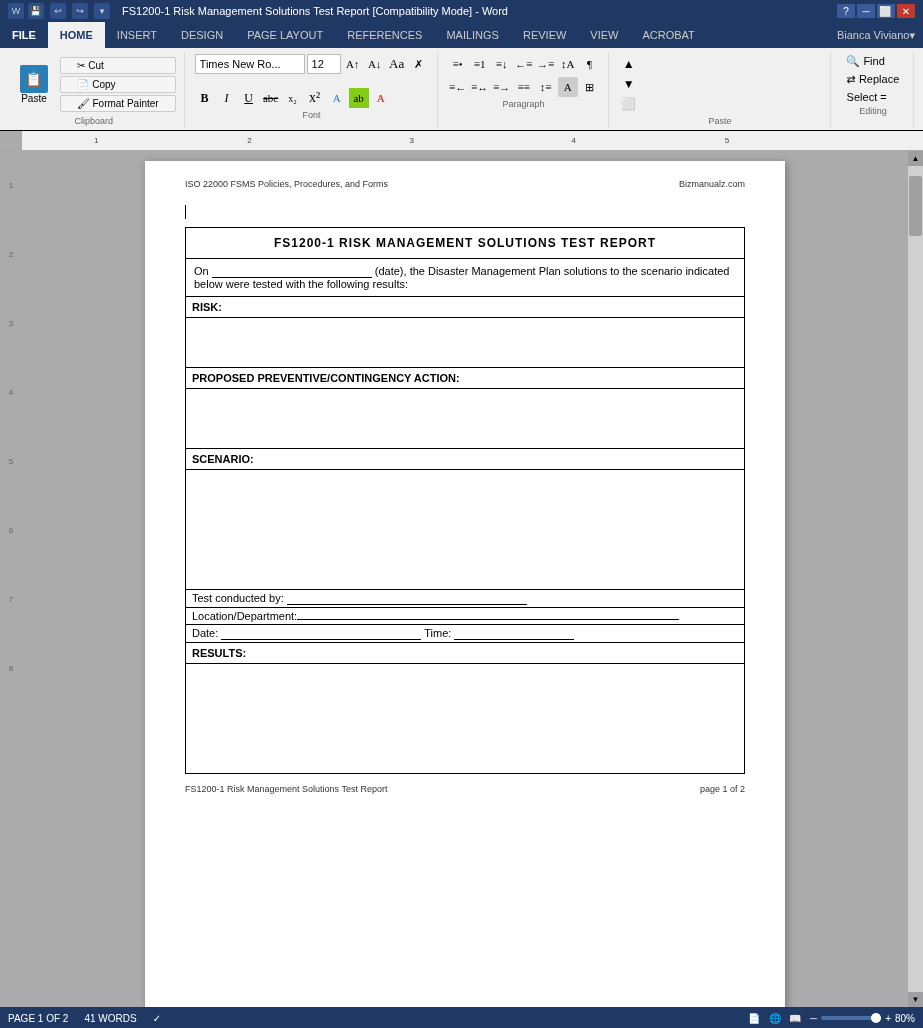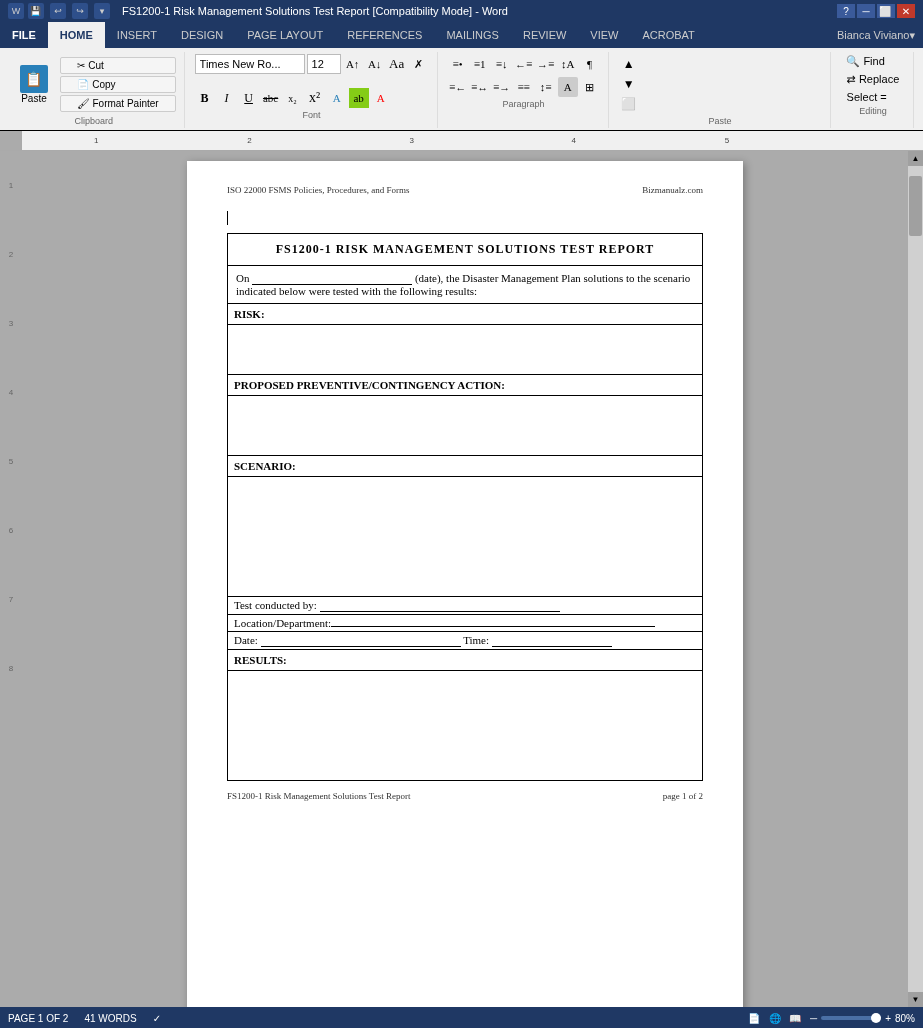--- a/index.html
+++ b/index.html
@@ -70,21 +70,21 @@
     
     .doc-area { display: flex; height: calc(1028px - 22px - 108px - 20px - 22px); }
     .left-ruler { width: 22px; background: #ababab; position: relative; }
     .doc-scroll { flex: 1; overflow: hidden; background: #ababab; padding: 10px 20px; }
     .right-scroll { width: 15px; background: #c8c8c8; display: flex; flex-direction: column; align-items: center; }
     .scroll-btn { width: 15px; height: 15px; background: #a0a0a0; display: flex; align-items: center; justify-content: center; font-size: 8px; cursor: pointer; }
     .scroll-track { flex: 1; width: 15px; background: #d0d0d0; position: relative; }
     .scroll-thumb { width: 13px; height: 60px; background: #a0a0a0; position: absolute; top: 10px; left: 1px; border-radius: 2px; }
 
     
-    .page { background: white; width: 556px; margin: 0 auto; min-height: 860px; padding: 24px 40px 30px 40px; box-shadow: 2px 2px 8px rgba(0,0,0,0.3); position: relative; font-family: Liberation Serif, serif; font-size: 11px; }
+    .page { background: white; width: 640px; margin: 0 auto; min-height: 860px; padding: 18px 40px 30px 40px; box-shadow: 2px 2px 8px rgba(0,0,0,0.3); position: relative; font-family: Liberation Sans, sans-serif; font-size: 11px; }
 
     .page-header { display: flex; justify-content: space-between; font-size: 9px; color: #333; margin-bottom: 16px; }
 
     .cursor-line { width: 1px; height: 14px; background: black; display: inline-block; animation: blink 1s step-end infinite; }
     @keyframes blink { 50% { opacity: 0; } }
 
     
     .report-table { width: 100%; border-collapse: collapse; border: 1px solid #000; margin-top: 4px; }
     .report-table td { border: 1px solid #000; padding: 4px 6px; vertical-align: top; }
     .report-title-row td { text-align: center; font-weight: bold; font-size: 12px; letter-spacing: 1px; padding: 8px 6px; }

